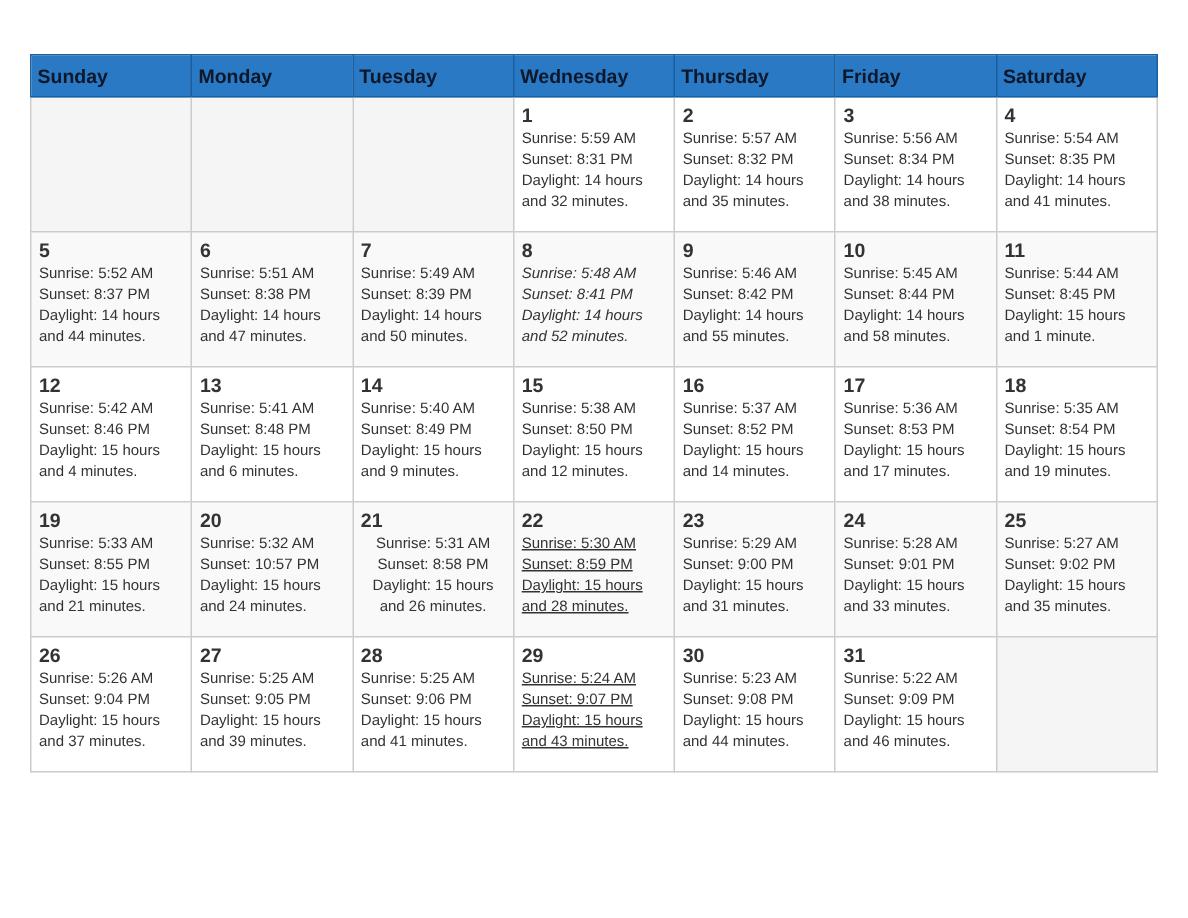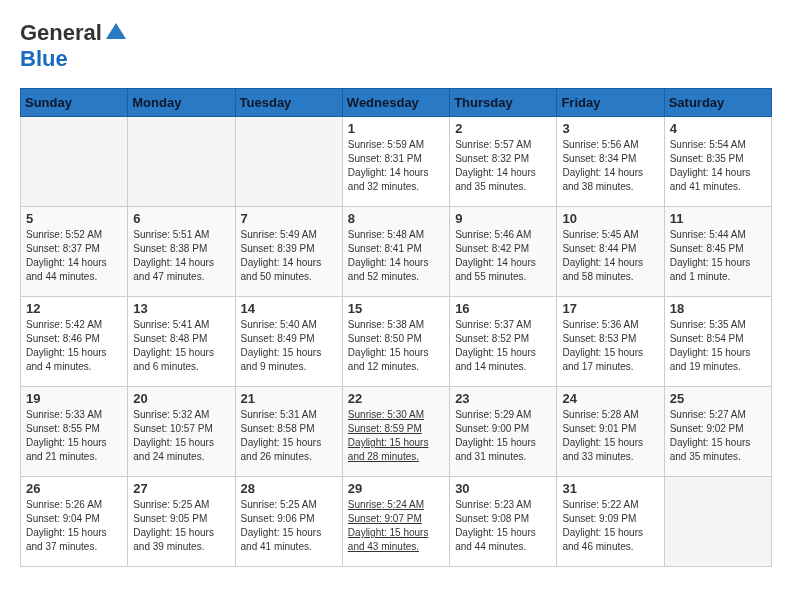--- a/index.html
+++ b/index.html
@@ -91,29 +91,20 @@
     .day-info {
       font-size: 10px;
       line-height: 1.4;
       color: #333;
     }
   </style>
 </head>
 <body>
 
 <div class="header">
-  <div class="logo">
-    <div class="logo-text">
-      <span class="logo-general">General</span>
-      <svg class="logo-icon" viewBox="0 0 24 24">
-        <polygon points="12,2 22,18 2,18" fill="#2979c4"></polygon>
-      </svg>
-    </div>
-    <span class="logo-blue">Blue</span>
-  </div>
 </div>
 
 <table class="calendar">
   <thead>
     <tr>
     <th>Sunday</th>
         <th>Monday</th>
         <th>Tuesday</th>
         <th>Wednesday</th>
         <th>Thursday</th>
@@ -172,21 +163,21 @@
         </td>
         <td>
           <span class="day-num">7</span>
           <div class="day-info" style="white-space: pre-line;">Sunrise: 5:49 AM
 Sunset: 8:39 PM
 Daylight: 14 hours
 and 50 minutes.</div>
         </td>
         <td>
           <span class="day-num">8</span>
-          <div class="day-info" style="white-space: pre-line;">Sunrise: 5:48 AM
+          <div class="day-info" style="white-space: pre-line; font-style: italic;">Sunrise: 5:48 AM
 Sunset: 8:41 PM
 Daylight: 14 hours
 and 52 minutes.</div>
         </td>
         <td>
           <span class="day-num">9</span>
           <div class="day-info" style="white-space: pre-line;">Sunrise: 5:46 AM
 Sunset: 8:42 PM
 Daylight: 14 hours
 and 55 minutes.</div>
@@ -267,21 +258,21 @@
         </td>
         <td>
           <span class="day-num">20</span>
           <div class="day-info" style="white-space: pre-line;">Sunrise: 5:32 AM
 Sunset: 10:57 PM
 Daylight: 15 hours
 and 24 minutes.</div>
         </td>
         <td>
           <span class="day-num">21</span>
-          <div class="day-info" style="white-space: pre-line;">Sunrise: 5:31 AM
+          <div class="day-info" style="white-space: pre-line; text-align: center;">Sunrise: 5:31 AM
 Sunset: 8:58 PM
 Daylight: 15 hours
 and 26 minutes.</div>
         </td>
         <td>
           <span class="day-num">22</span>
           <div class="day-info" style="white-space: pre-line; text-decoration: underline;">Sunrise: 5:30 AM
 Sunset: 8:59 PM
 Daylight: 15 hours
 and 28 minutes.</div>

